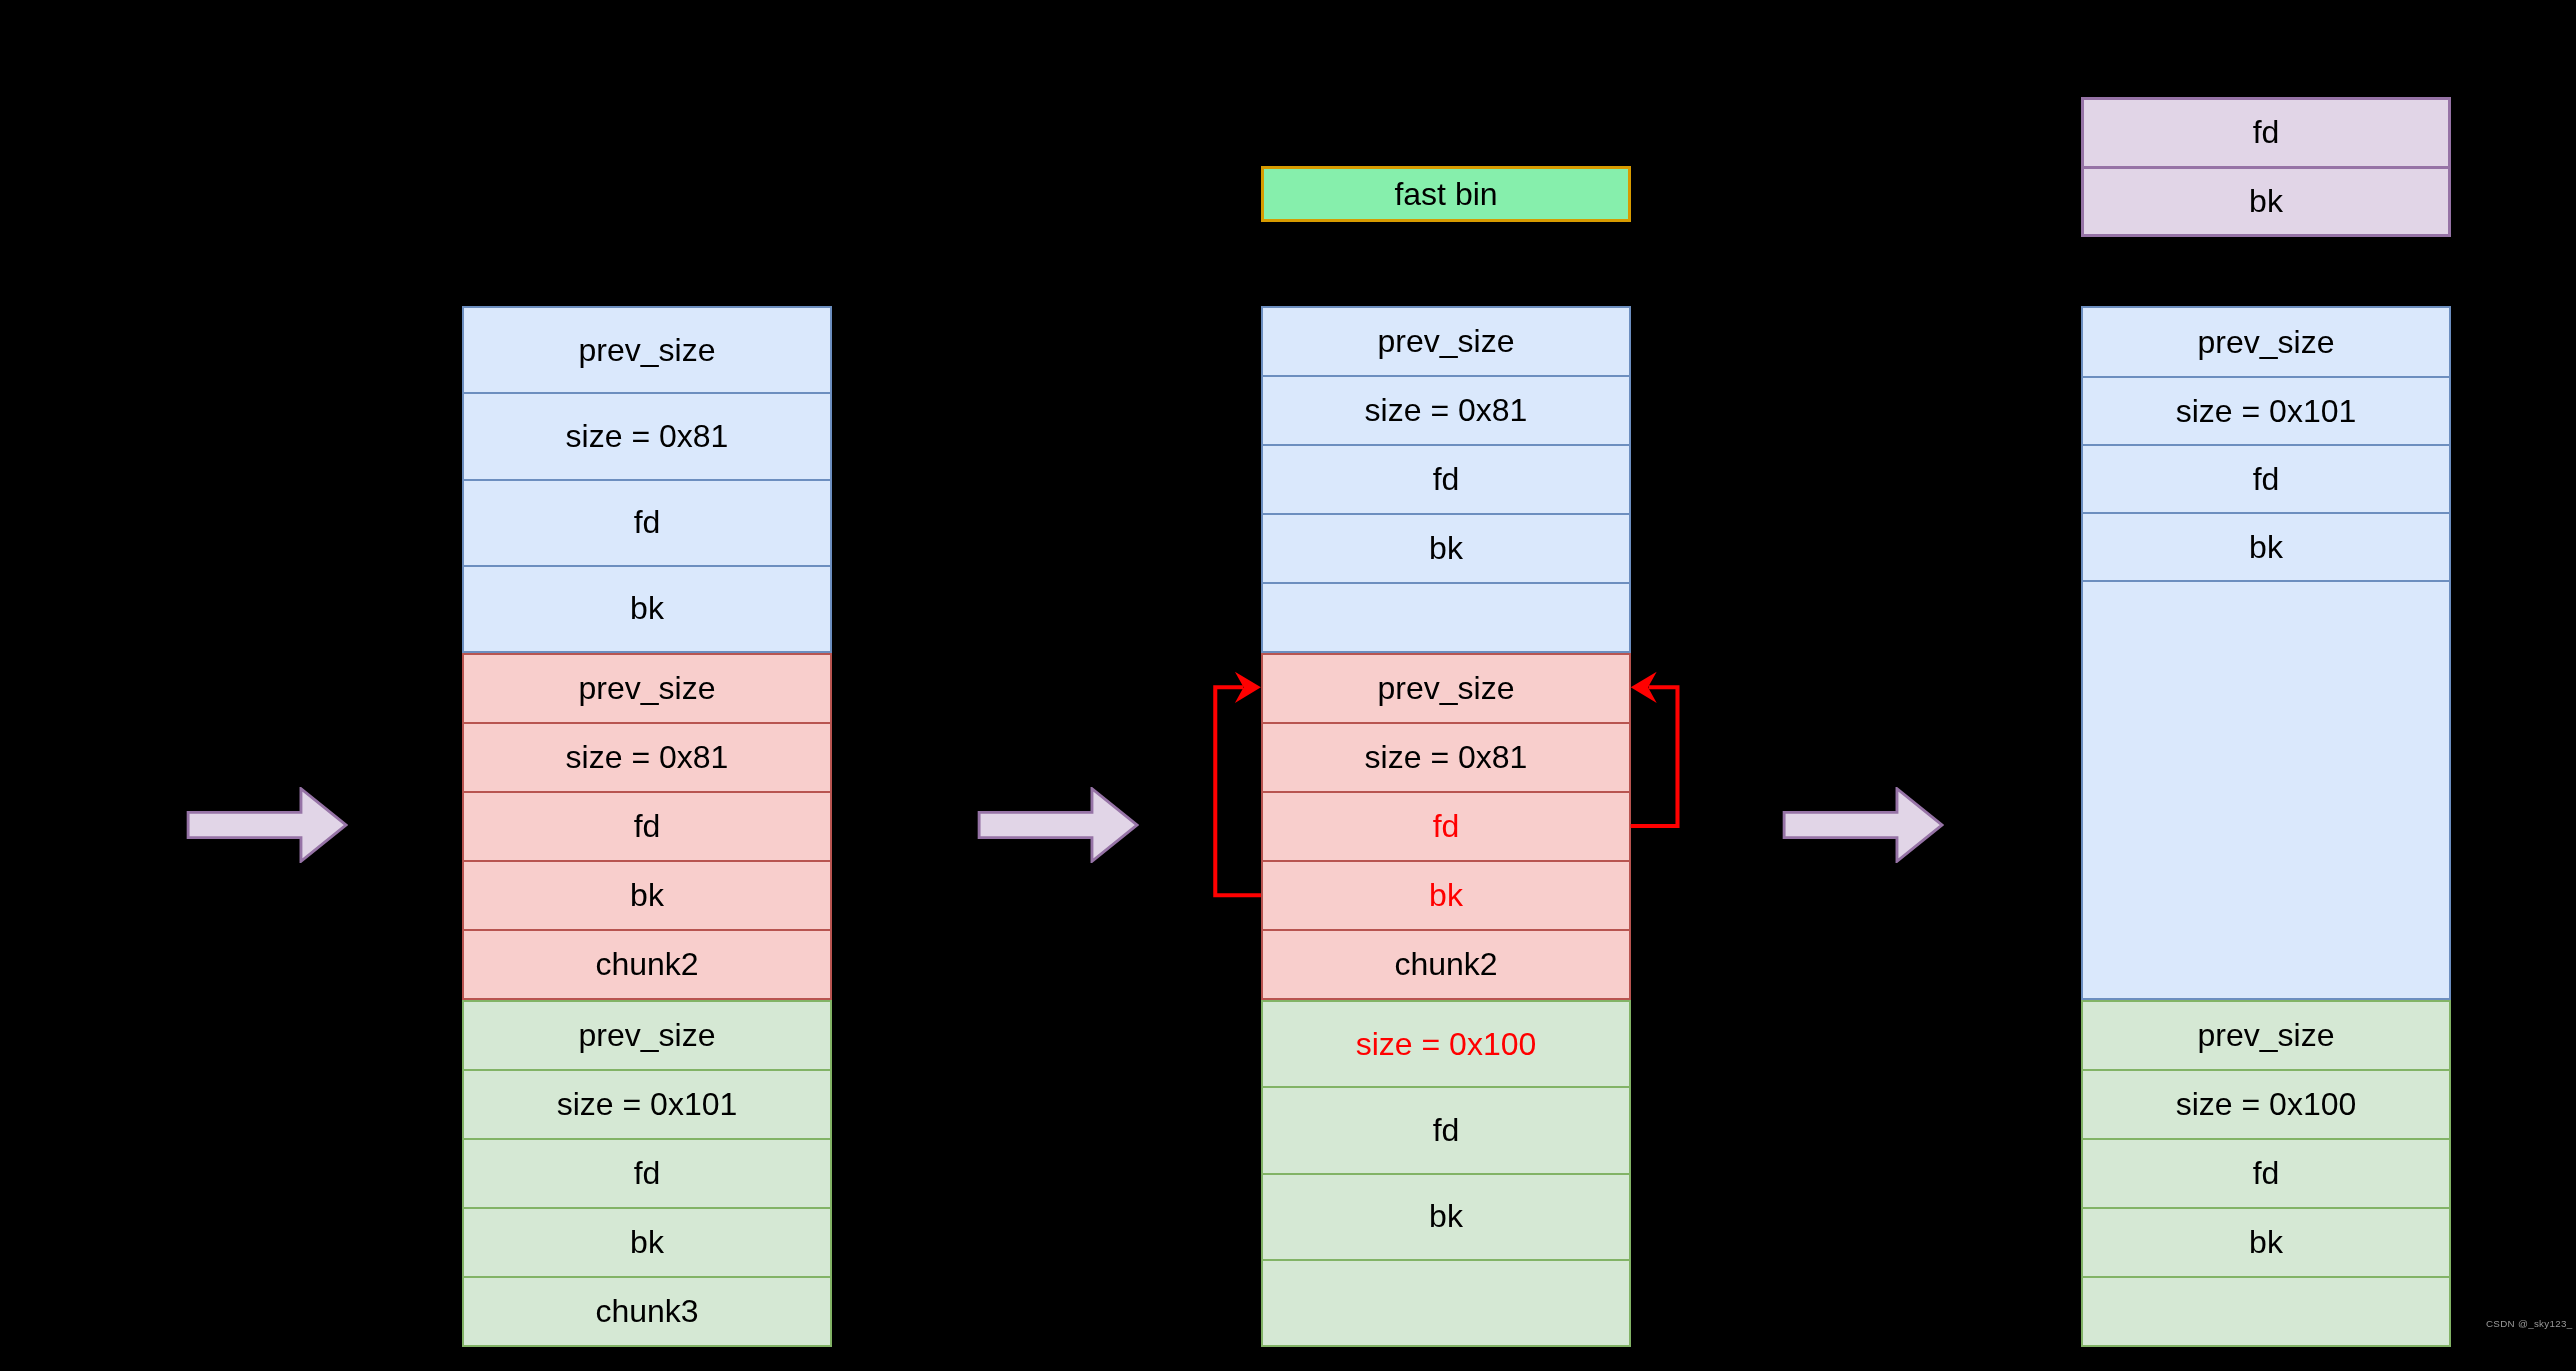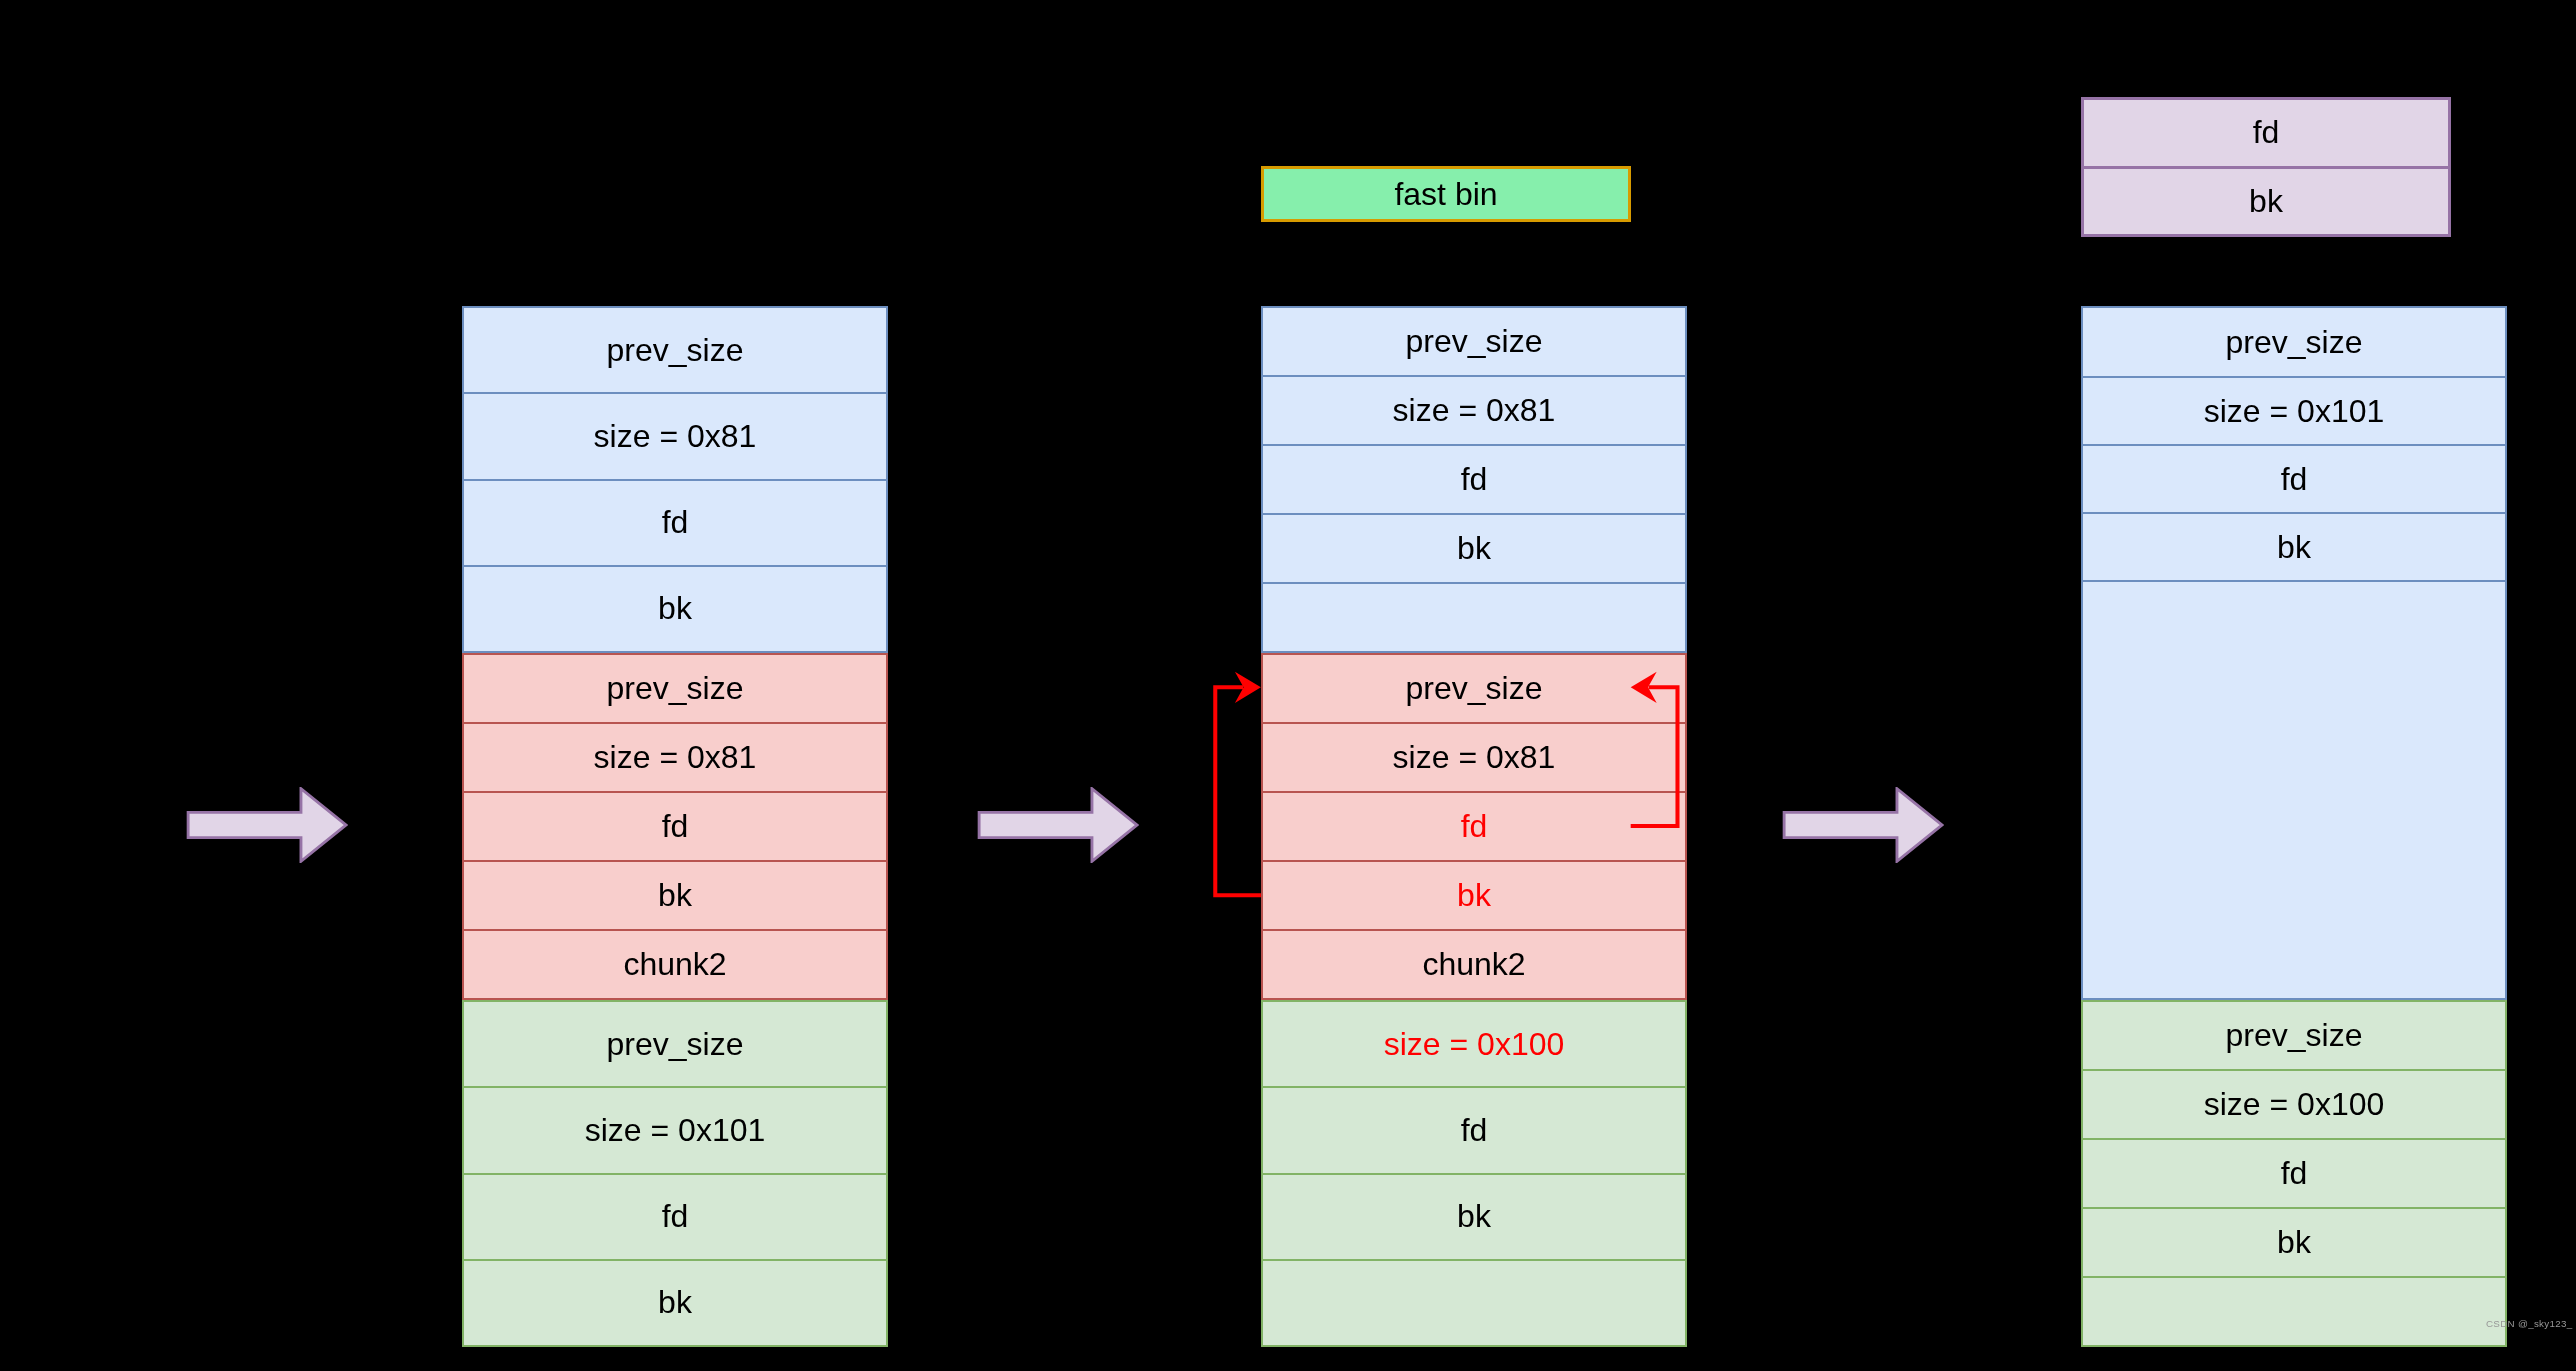--- a/index.html
+++ b/index.html
@@ -9,21 +9,21 @@
   }
   body {
     position: relative;
     width: 2576px;
     height: 1371px;
     overflow: hidden;
     font-family: "Liberation Sans", sans-serif;
   }
   .chunk {
     position: absolute;
-    width: 426px;
+    width: 370px;
     height: 347px;
     box-sizing: border-box;
     display: flex;
     flex-direction: column;
   }
   .cell {
     flex: 1;
     box-sizing: border-box;
     display: flex;
     align-items: center;
@@ -96,20 +96,21 @@
   <div class="cell">size = 0x81</div>
   <div class="cell">fd</div>
   <div class="cell">bk</div>
   <div class="cell">chunk2</div>
 </div>
 <div class="chunk green" style="left:462px; top:1000px;">
   <div class="cell">prev_size</div>
   <div class="cell">size = 0x101</div>
   <div class="cell">fd</div>
   <div class="cell">bk</div>
+  <div class="cell">chunk3</div>
 </div>
 
 <div class="binbox fastbin">
   <div class="cell">fast bin</div>
 </div>
 
 <div class="chunk blue" style="left:1261px; top:306px;">
   <div class="cell">prev_size</div>
   <div class="cell">size = 0x81</div>
   <div class="cell">fd</div>

